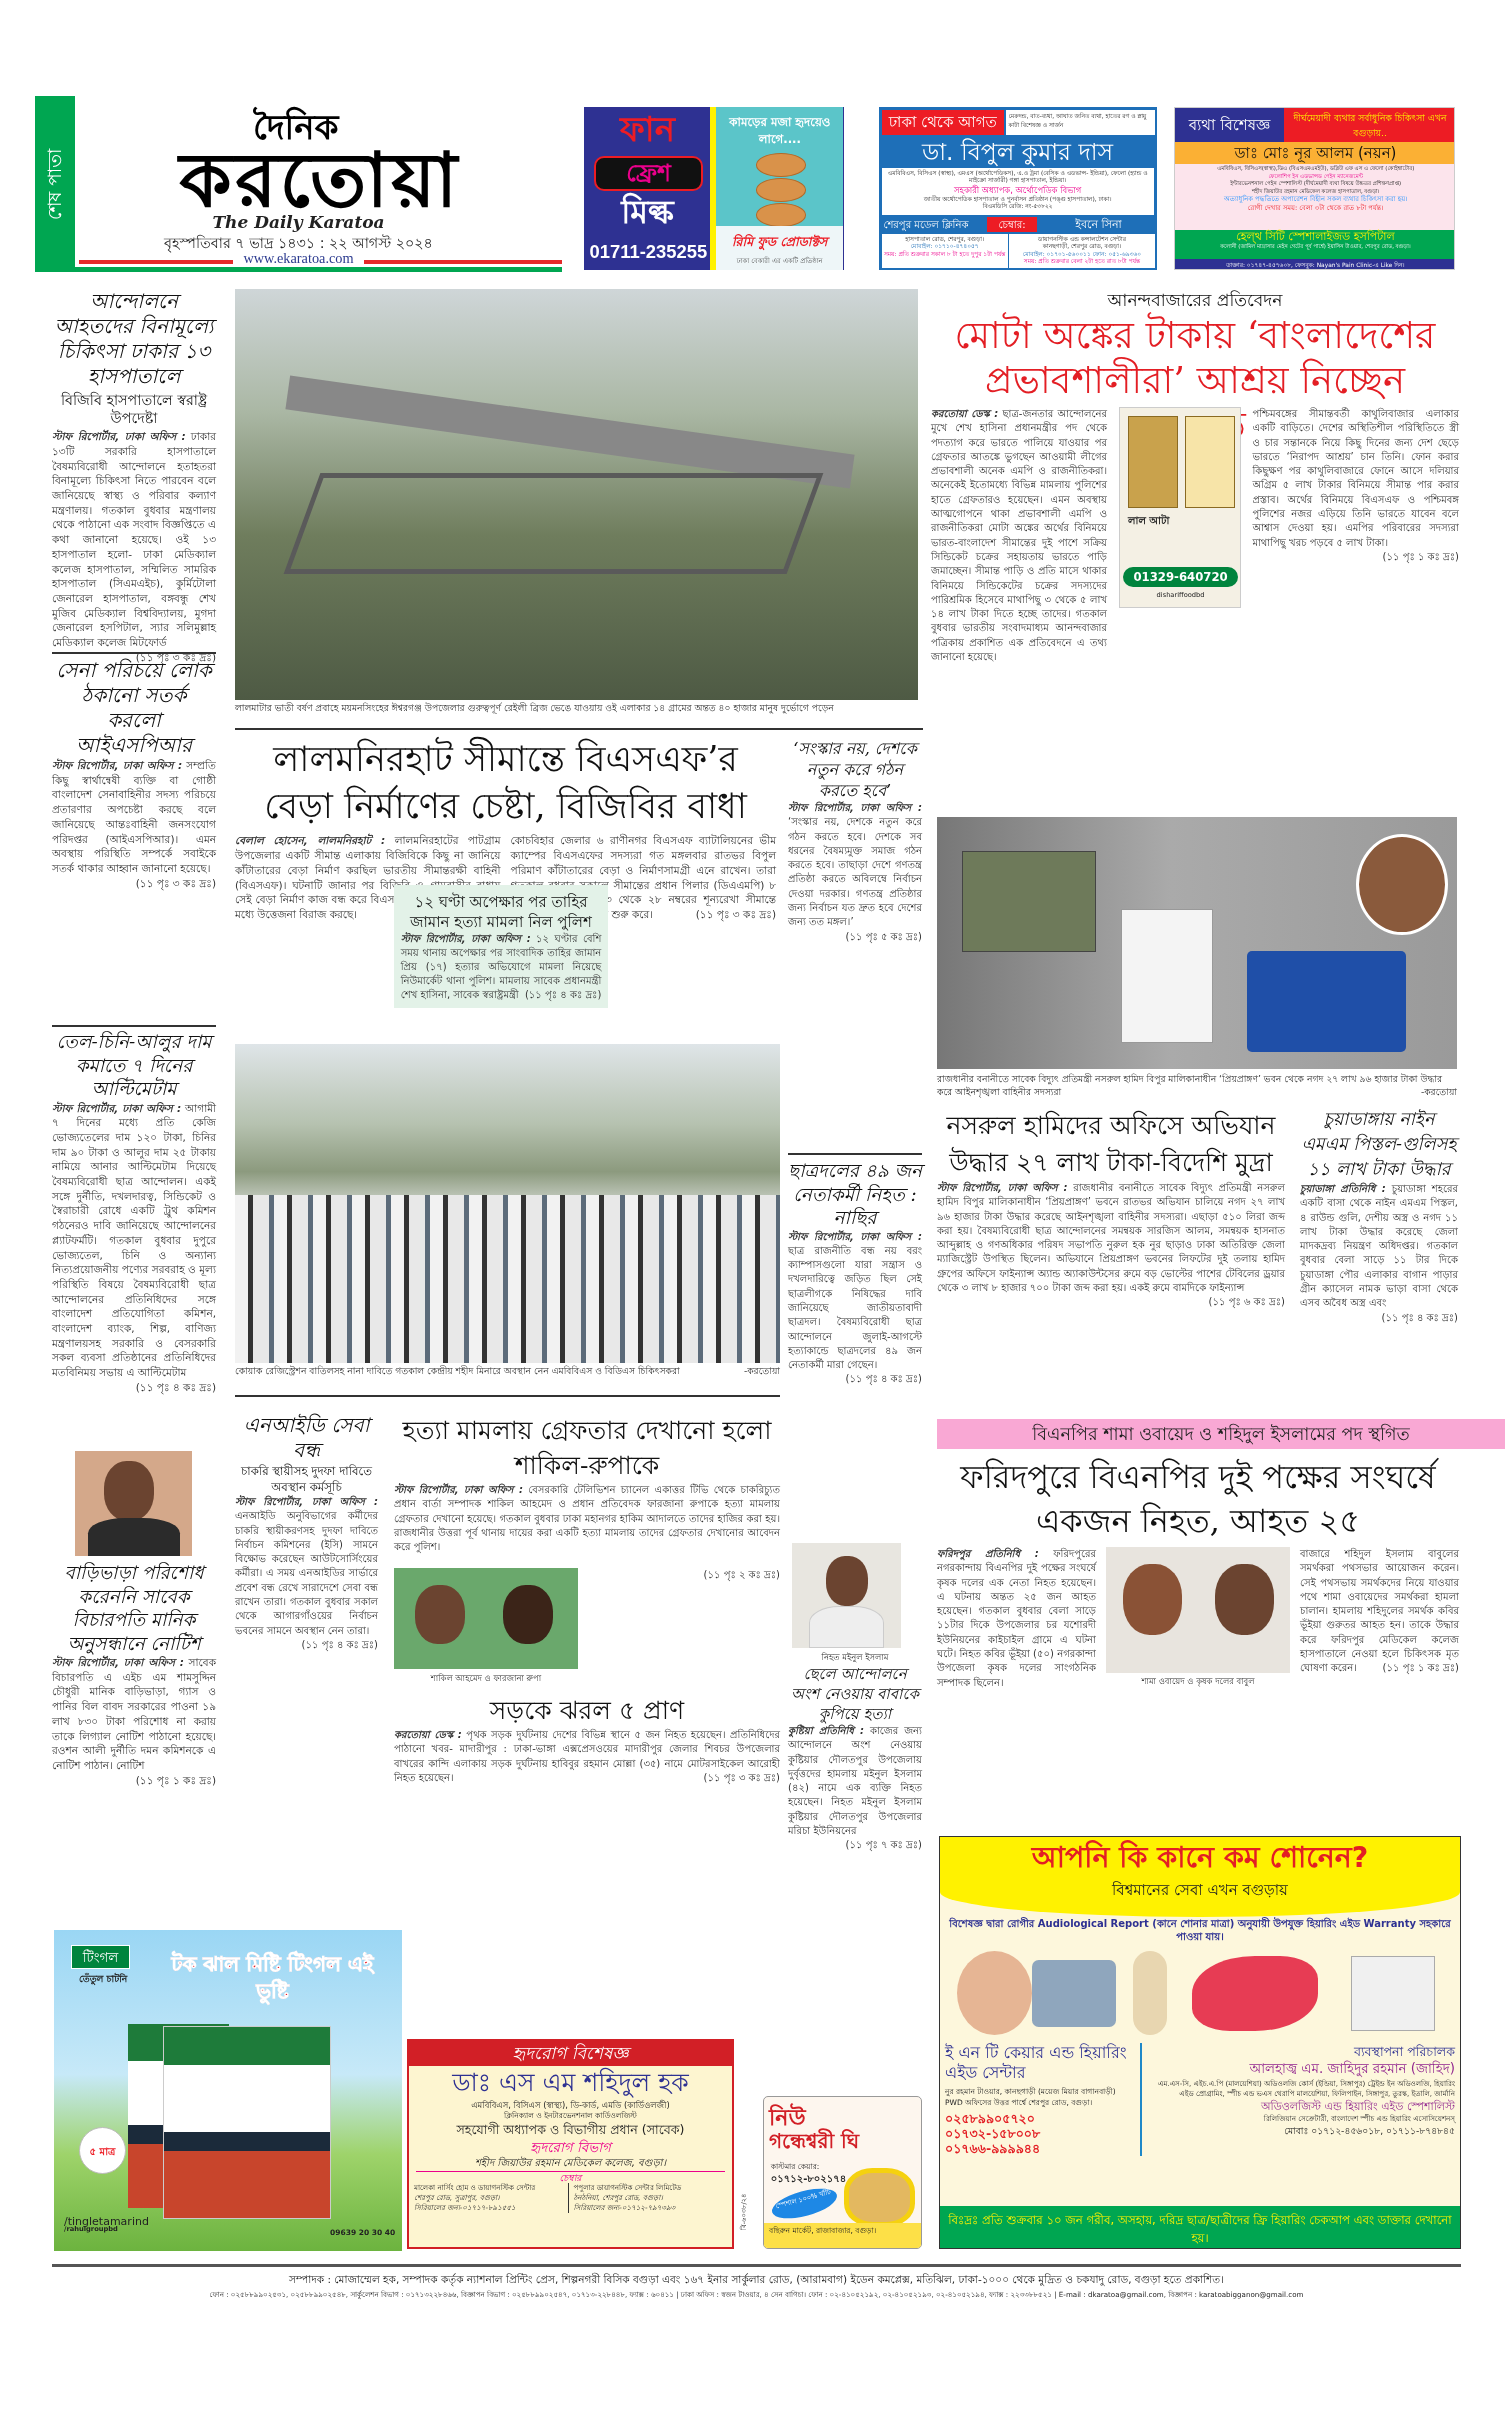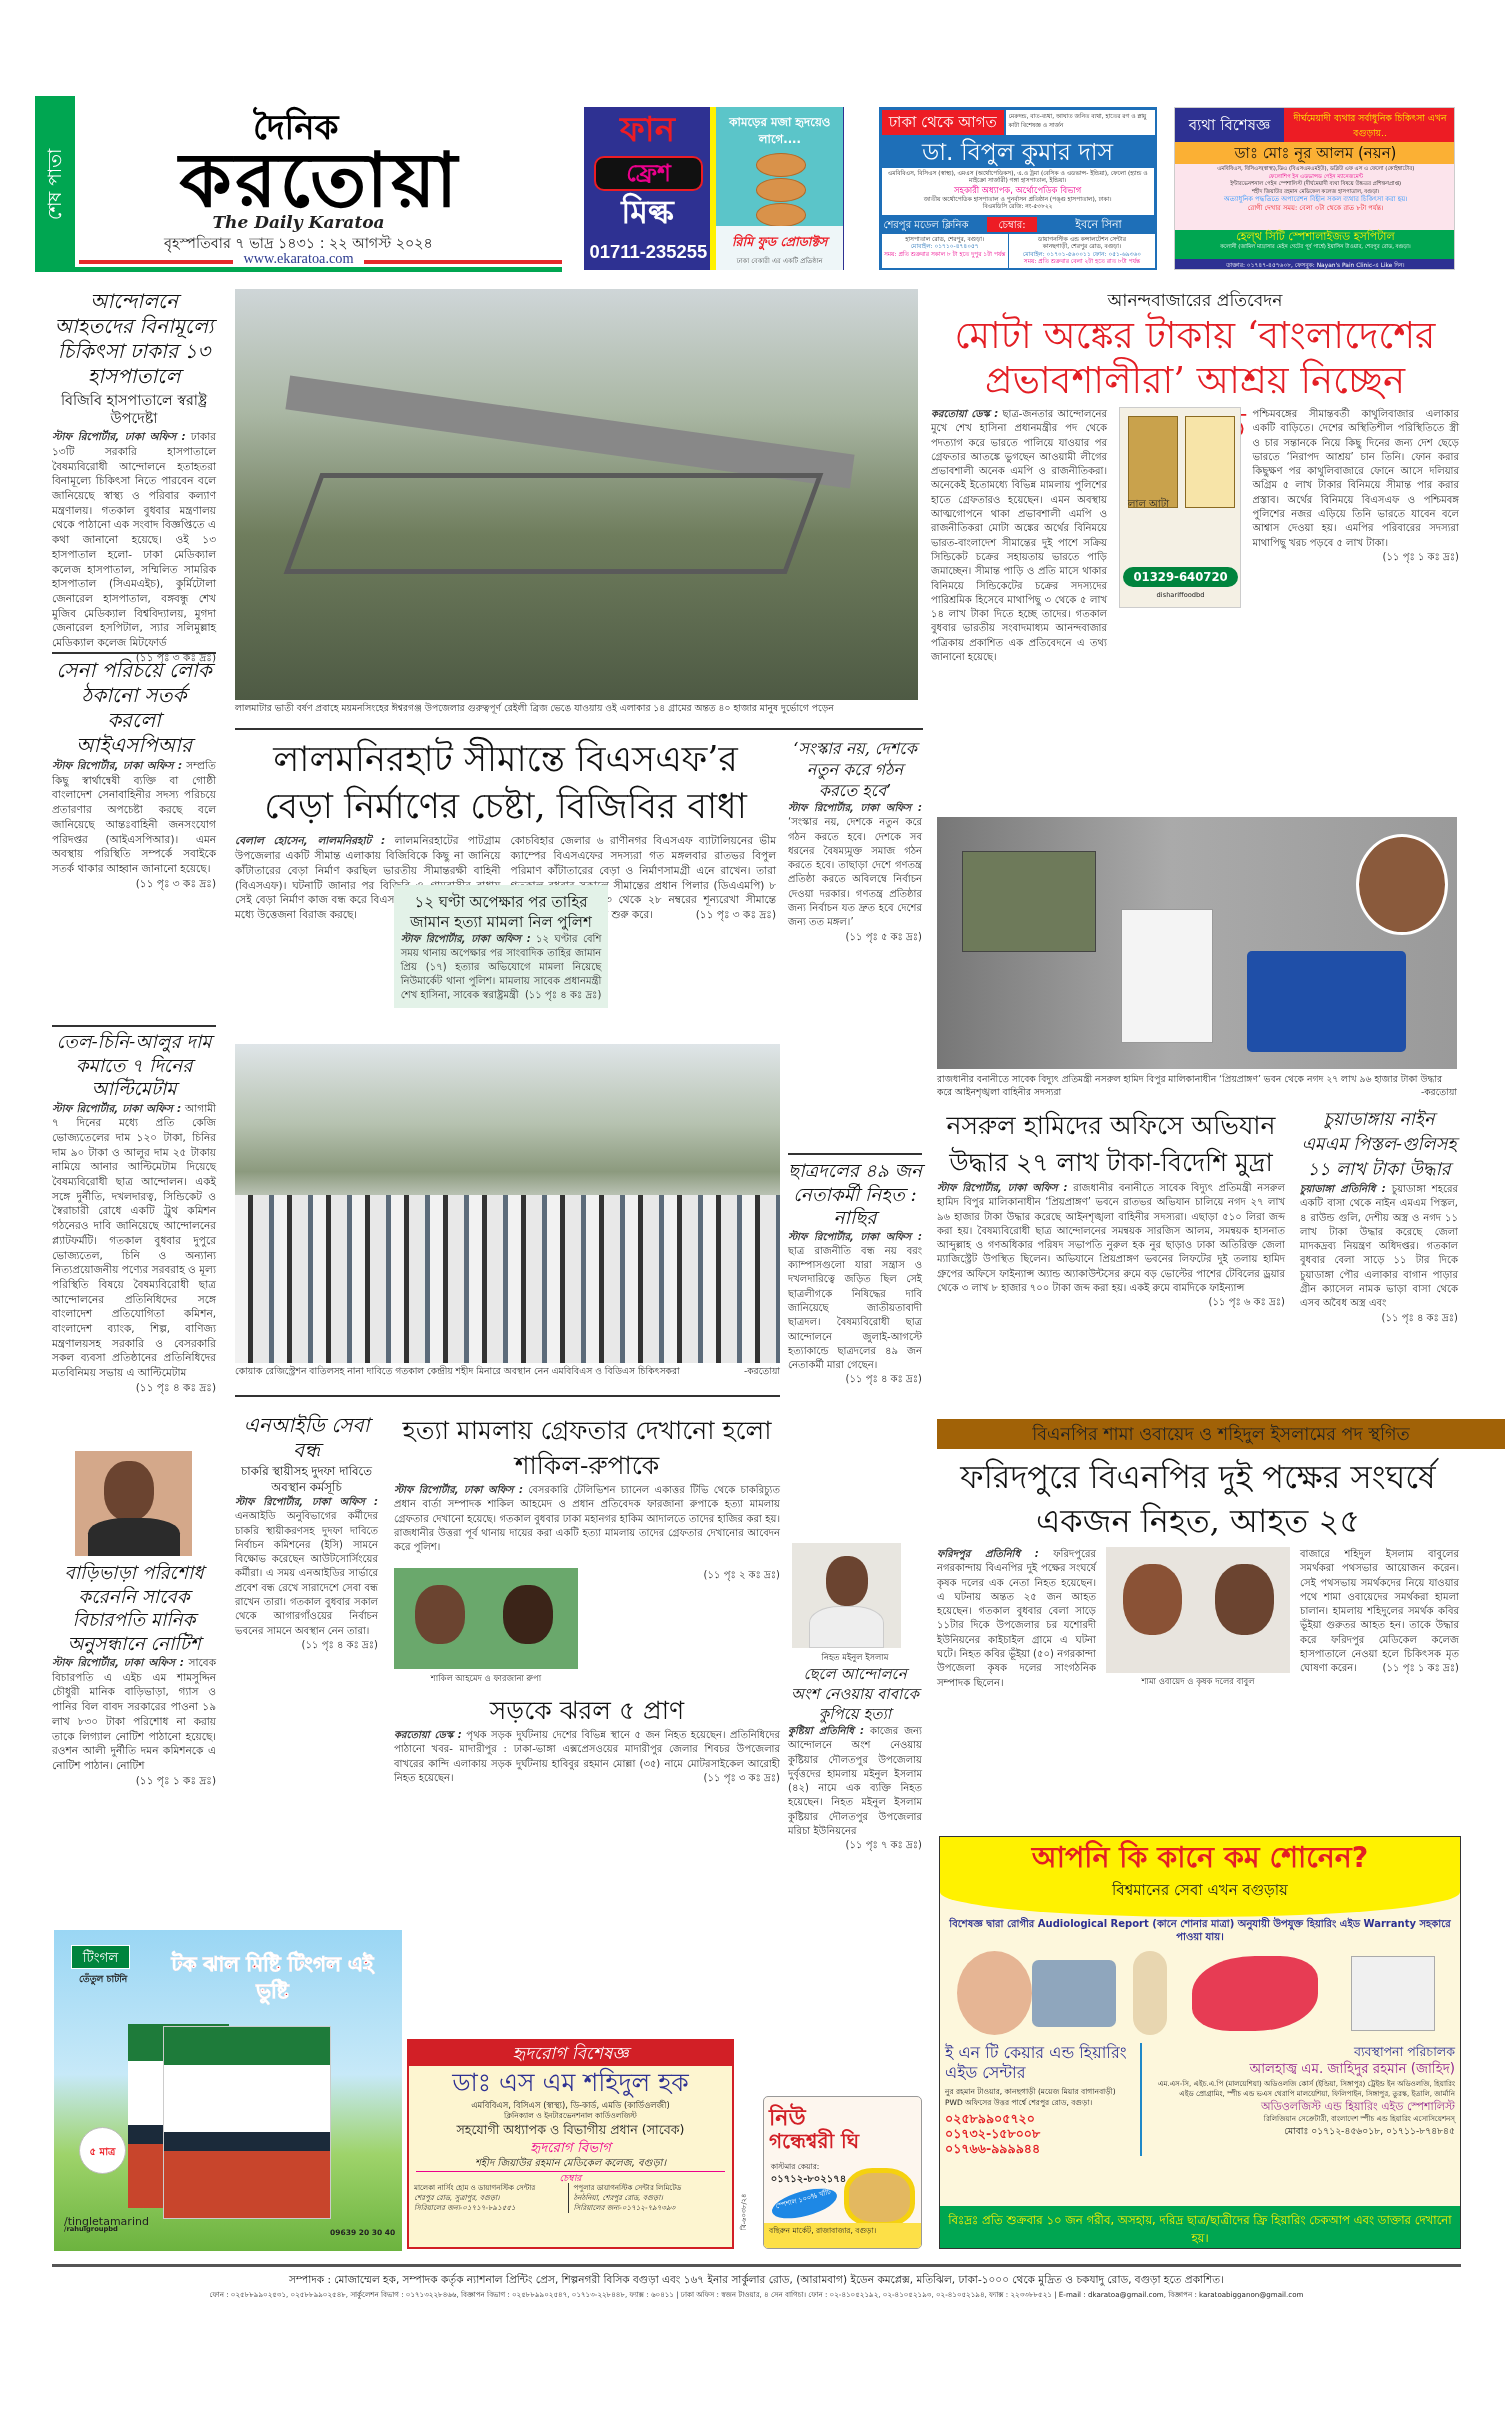--- a/index.html
+++ b/index.html
@@ -249,21 +249,21 @@
 
 <div class="abs" style="left:931px;top:289px;width:528px">
   <div class="hl" style="font-size:17px;line-height:23.5px">আনন্দবাজারের প্রতিবেদন</div>
   <h1 class="hl" style="font-size:37px;line-height:45px;color:#e31e24">মোটা অঙ্কের টাকায় ‘বাংলাদেশের প্রভাবশালীরা’ আশ্রয় নিচ্ছেন ভারতে</h1>
 </div>
 <div class="abs" style="left:931px;top:407px;width:528px;display:flex;gap:11.7px">
   <p style="width:176px;font-size:10px;line-height:14.3px"><span class="by">করতোয়া ডেস্ক :</span> <span>ছাত্র-জনতার আন্দোলনের মুখে শেখ হাসিনা প্রধানমন্ত্রীর পদ থেকে পদত্যাগ করে ভারতে পালিয়ে যাওয়ার পর গ্রেফতার আতঙ্কে ভুগছেন আওয়ামী লীগের প্রভাবশালী অনেক এমপি ও রাজনীতিকরা। অনেকেই ইতোমধ্যে বিভিন্ন মামলায় পুলিশের হাতে গ্রেফতারও হয়েছেন। এমন অবস্থায় আত্মগোপনে থাকা প্রভাবশালী এমপি ও রাজনীতিকরা মোটা অঙ্কের অর্থের বিনিময়ে ভারত-বাংলাদেশ সীমান্তের দুই পাশে সক্রিয় সিন্ডিকেট চক্রের সহায়তায় ভারতে পাড়ি জমাচ্ছেন। সীমান্ত পাড়ি ও প্রতি মাসে থাকার বিনিময়ে সিন্ডিকেটের চক্রের সদস্যদের পারিশ্রমিক হিসেবে মাথাপিছু ৩ থেকে ৫ লাখ ১৪ লাখ টাকা দিতে হচ্ছে তাদের। গতকাল বুধবার ভারতীয় সংবাদমাধ্যম আনন্দবাজার পত্রিকায় প্রকাশিত এক প্রতিবেদনে এ তথ্য জানানো হয়েছে।</span></p>
   <div style="width:122px;height:201px;background:#f4f0e4;border:0.8px solid #ccc;position:relative">
     <div style="position:absolute;left:8.4px;top:8.4px;width:50px;height:92px;background:#c9a24c;border:0.8px solid #8a6a22"></div>
     <div style="position:absolute;left:65px;top:8.4px;width:50px;height:92px;background:#f7e4a8;border:0.8px solid #8a6a22"></div>
-    <div style="position:absolute;left:8.4px;top:88px;font-size:10px;font-weight:normal">লাল আটা</div>
+    <div style="position:absolute;left:8.4px;top:105px;font-size:10px;font-weight:bold">লাল আটা</div>
     <div style="position:absolute;left:3.4px;top:159px;width:115px;height:20px;background:#00843d;color:#fff;text-align:center;font-size:11.7px;font-weight:bold;line-height:20px;border-radius:10px">01329-640720</div>
     <div style="position:absolute;left:3.4px;top:183px;width:115px;text-align:center;font-size:6.7px">dishariffoodbd</div>
   </div>
   <p style="flex:1;font-size:10px;line-height:14.3px"><span>পশ্চিমবঙ্গের সীমান্তবর্তী কাথুলিবাজার এলাকার একটি বাড়িতে। দেশের অস্থিতিশীল পরিস্থিতিতে স্ত্রী ও চার সন্তানকে নিয়ে কিছু দিনের জন্য দেশ ছেড়ে ভারতে ‘নিরাপদ আশ্রয়’ চান তিনি। ফোন করার কিছুক্ষণ পর কাথুলিবাজারে ফোনে আসে দলিয়ার অগ্রিম ৫ লাখ টাকার বিনিময়ে সীমান্ত পার করার প্রস্তাব। অর্থের বিনিময়ে বিএসএফ ও পশ্চিমবঙ্গ পুলিশের নজর এড়িয়ে তিনি ভারতে যাবেন বলে আশ্বাস দেওয়া হয়। এমপির পরিবারের সদস্যরা মাথাপিছু খরচ পড়বে ৫ লাখ টাকা।</span> <span class="cont">(১১ পৃঃ ১ কঃ দ্রঃ)</span></p>
 </div>
 
 <div class="photo" style="left:937px;top:817px;width:520px;height:252px;background:linear-gradient(90deg,#777 0%,#aaa 45%,#9a9a9a 100%)">
   <div style="position:absolute;left:25px;top:34px;width:134px;height:101px;background:#6e7a5a;border:1.7px solid #444"></div>
   <div style="position:absolute;left:184px;top:92px;width:92px;height:134px;background:#f4f4f4;border:0.8px solid #999"></div>
   <div style="position:absolute;left:310px;top:134px;width:159px;height:101px;background:#1f4fa8;border-radius:5px"></div>
@@ -274,21 +274,21 @@
 <div class="abs" style="left:937px;top:1107px;width:348px">
   <h2 class="hl" style="font-size:25px;line-height:37px">নসরুল হামিদের অফিসে অভিযান উদ্ধার ২৭ লাখ টাকা-বিদেশি মুদ্রা</h2>
   <p style="font-size:10px;line-height:14.3px"><span class="by">স্টাফ রিপোর্টার, ঢাকা অফিস :</span> <span>রাজধানীর বনানীতে সাবেক বিদ্যুৎ প্রতিমন্ত্রী নসরুল হামিদ বিপুর মালিকানাধীন ‘প্রিয়প্রাঙ্গণ’ ভবনে রাতভর অভিযান চালিয়ে নগদ ২৭ লাখ ৯৬ হাজার টাকা উদ্ধার করেছে আইনশৃঙ্খলা বাহিনীর সদস্যরা। এছাড়া ৫১০ লিরা জব্দ করা হয়। বৈষম্যবিরোধী ছাত্র আন্দোলনের সমন্বয়ক সারজিস আলম, সমন্বয়ক হাসনাত আব্দুল্লাহ ও গণঅধিকার পরিষদ সভাপতি নুরুল হক নুর ছাড়াও ঢাকা অতিরিক্ত জেলা ম্যাজিস্ট্রেট উপস্থিত ছিলেন। অভিযানে প্রিয়প্রাঙ্গণ ভবনের লিফটের দুই তলায় হামিদ গ্রুপের অফিসে ফাইন্যান্স অ্যান্ড অ্যাকাউন্টসের রুমে বড় ভোল্টের পাশের টেবিলের ড্রয়ার থেকে ৩ লাখ ৮ হাজার ৭০০ টাকা জব্দ করা হয়। একই রুমে বামদিকে ফাইন্যান্স</span> <span class="cont">(১১ পৃঃ ৬ কঃ দ্রঃ)</span></p>
 </div>
 
 <div class="abs" style="left:1300px;top:1107px;width:158px">
   <h2 class="hl" style="font-size:17.6px;line-height:25px;font-style:italic">চুয়াডাঙ্গায় নাইন এমএম পিস্তল-গুলিসহ ১১ লাখ টাকা উদ্ধার</h2>
   <p style="font-size:10px;line-height:14.3px"><span class="by">চুয়াডাঙ্গা প্রতিনিধি :</span> <span>চুয়াডাঙ্গা শহরের একটি বাসা থেকে নাইন এমএম পিস্তল, ৪ রাউন্ড গুলি, দেশীয় অস্ত্র ও নগদ ১১ লাখ টাকা উদ্ধার করেছে জেলা মাদকদ্রব্য নিয়ন্ত্রণ অধিদপ্তর। গতকাল বুধবার বেলা সাড়ে ১১ টার দিকে চুয়াডাঙ্গা পৌর এলাকার বাগান পাড়ার গ্রীন ক্যাসেল নামক ভাড়া বাসা থেকে এসব অবৈধ অস্ত্র এবং</span> <span class="cont">(১১ পৃঃ ৪ কঃ দ্রঃ)</span></p>
 </div>
 
-<div class="abs" style="left:937px;top:1419px;width:568px;height:30px;background:#a16207;text-align:center;font-size:17.6px;line-height:30px;font-family:'DejaVu Serif',serif">বিএনপির শামা ওবায়েদ ও শহিদুল ইসলামের পদ স্থগিত</div>
+<div class="abs" style="left:937px;top:1419px;width:568px;height:30px;background:#f9a8d4;text-align:center;font-size:17.6px;line-height:30px;font-family:'DejaVu Serif',serif">বিএনপির শামা ওবায়েদ ও শহিদুল ইসলামের পদ স্থগিত</div>
 
 <div class="abs" style="left:937px;top:1455px;width:522px">
   <h1 class="hl" style="font-size:32px;line-height:44px">ফরিদপুরে বিএনপির দুই পক্ষের সংঘর্ষে একজন নিহত, আহত ২৫</h1>
 </div>
 <div class="abs" style="left:937px;top:1547px;width:522px;display:flex;gap:10px">
   <p style="width:159px;font-size:10px;line-height:14.3px"><span class="by">ফরিদপুর প্রতিনিধি :</span> <span>ফরিদপুরের নগরকান্দায় বিএনপির দুই পক্ষের সংঘর্ষে কৃষক দলের এক নেতা নিহত হয়েছেন। এ ঘটনায় অন্তত ২৫ জন আহত হয়েছেন। গতকাল বুধবার বেলা সাড়ে ১১টার দিকে উপজেলার চর যশোরদী ইউনিয়নের কাইচাইল গ্রামে এ ঘটনা ঘটে। নিহত কবির ভূঁইয়া (৫০) নগরকান্দা উপজেলা কৃষক দলের সাংগঠনিক সম্পাদক ছিলেন।</span></p>
   <div style="width:184px">
     <div style="height:126px;background:#e8e4de;position:relative">
       <div style="position:absolute;left:17px;top:17px;width:59px;height:71px;border-radius:45%;background:#8a5236"></div>
       <div style="position:absolute;left:109px;top:17px;width:59px;height:71px;border-radius:45%;background:#6b4430"></div>

